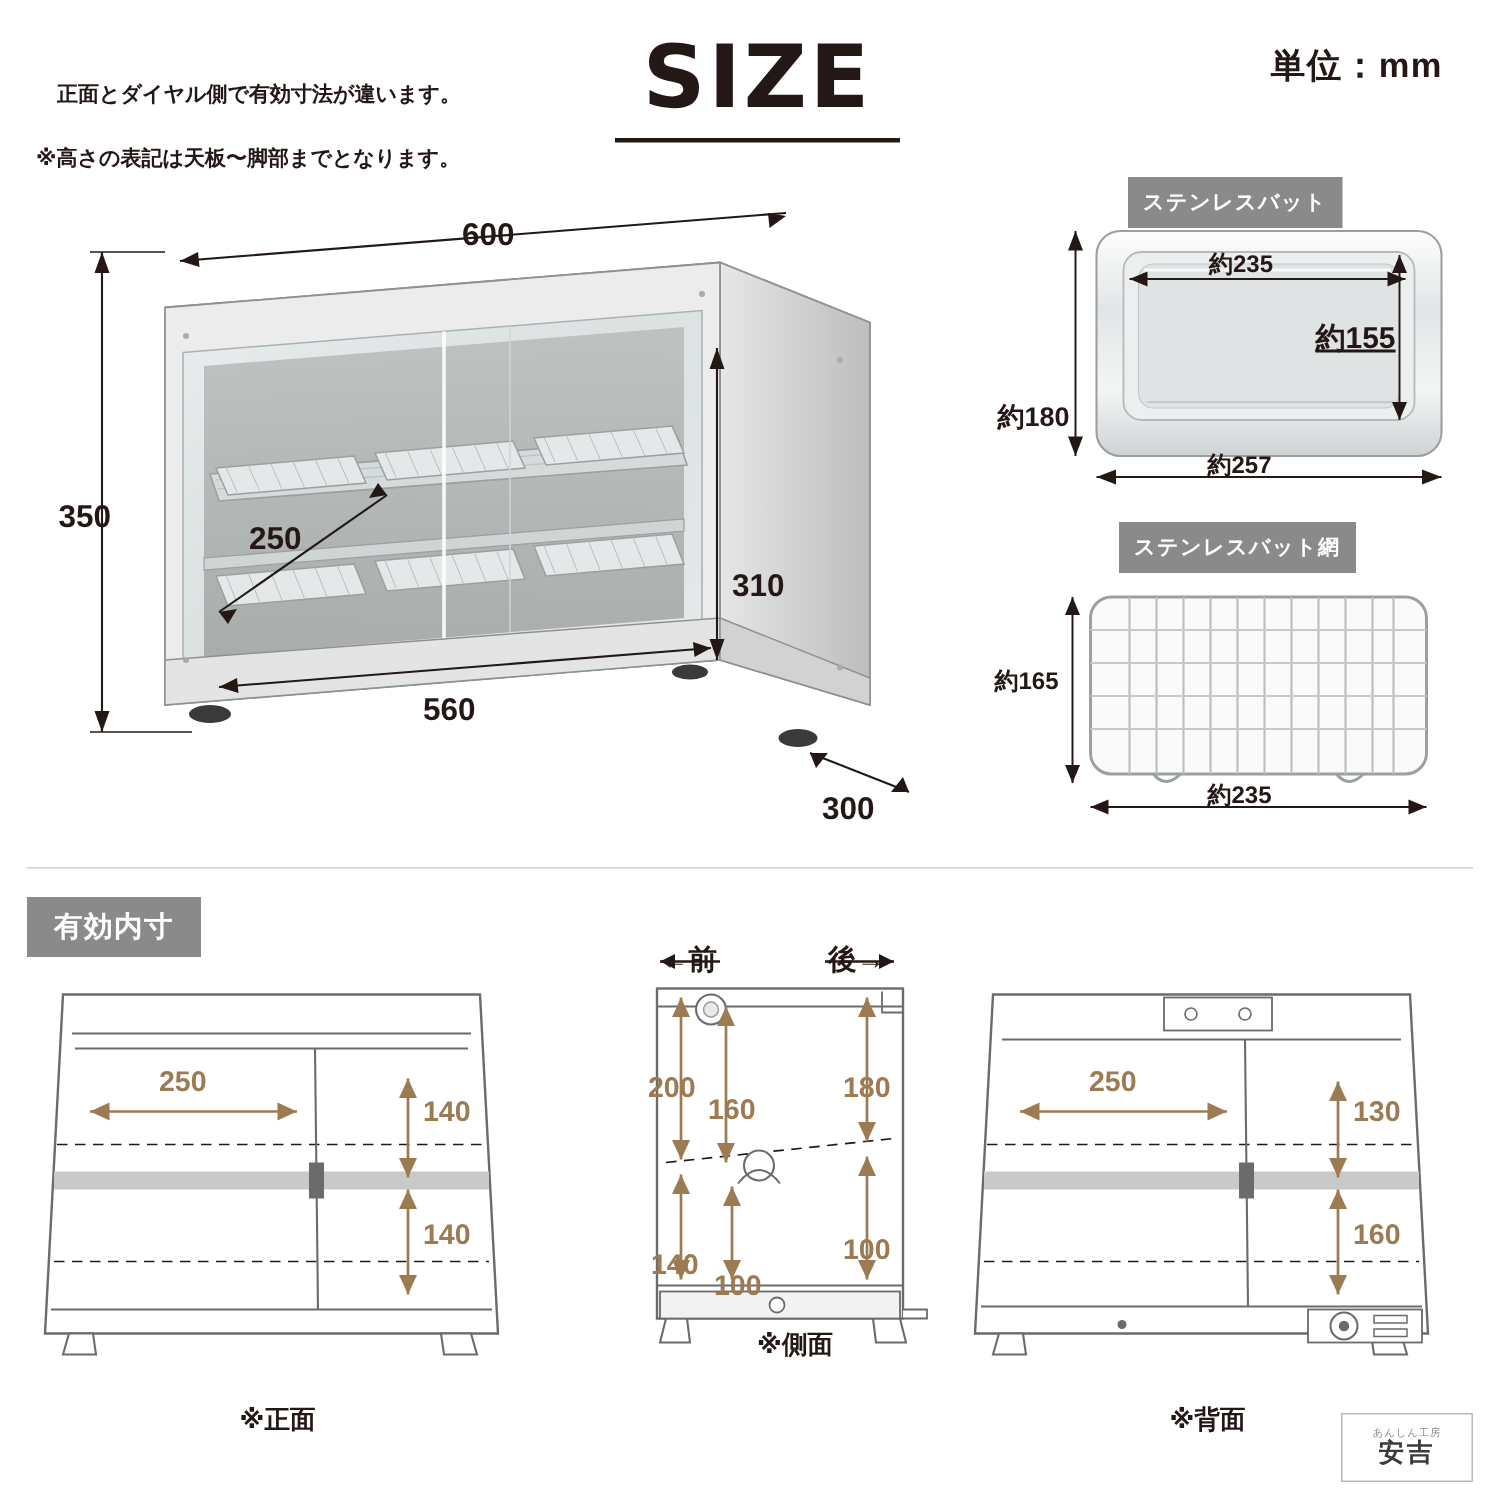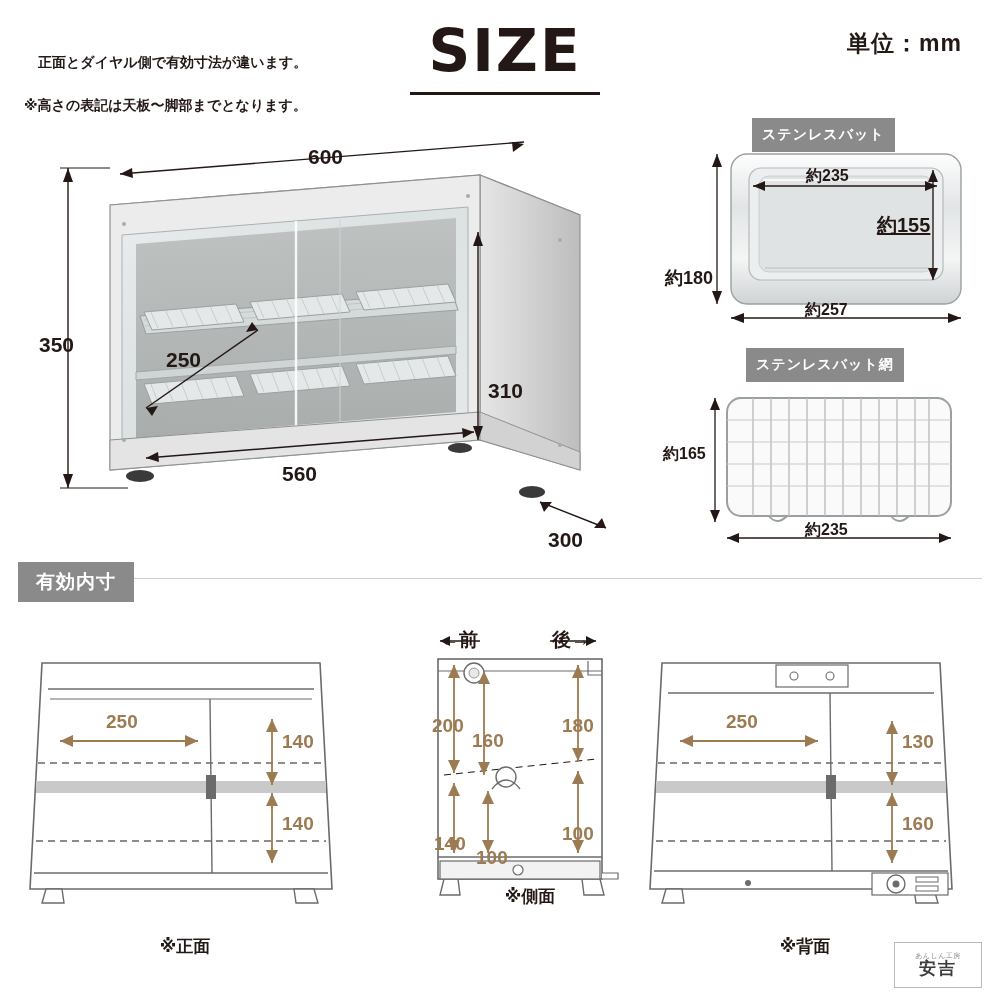--- a/index.html
+++ b/index.html
@@ -337,21 +337,21 @@
         <polygon points="62,166 74,161 74,171" fill="#231815" stroke="none"></polygon>
         <polygon points="286,166 274,161 274,171" fill="#231815" stroke="none"></polygon>
       </g>
     </svg>
     <div class="dim-text" style="left:-2px;top:72px;font-size:16px;">約165</div>
     <div class="dim-text" style="left:140px;top:148px;font-size:16px;">約235</div>
   </div>
 
   <div class="divider"></div>
 
-  <div class="tab" style="left:18px;top:562px;font-size:19px;padding:7px 18px;">有効内寸</div>
+  <div class="tab" style="left:18px;top:598px;font-size:19px;padding:7px 18px;">有効内寸</div>
 
   <div style="position:absolute;left:20px;top:645px;width:330px;height:280px;">
     <svg width="330" height="280" viewBox="0 0 330 280">
 
       <polygon points="22,18 300,18 312,244 10,244" fill="#ffffff" stroke="#6b6b6b" stroke-width="1.6"></polygon>
       <line x1="28" y1="44" x2="294" y2="44" stroke="#6b6b6b" stroke-width="1.4"></line>
       <line x1="30" y1="54" x2="292" y2="54" stroke="#6b6b6b" stroke-width="1.2"></line>
       <line x1="14" y1="228" x2="308" y2="228" stroke="#6b6b6b" stroke-width="1.4"></line>
 
       <path d="M26 244 l-4 14 h22 l-2 -14 z" fill="#ffffff" stroke="#6b6b6b" stroke-width="1.4"></path>

